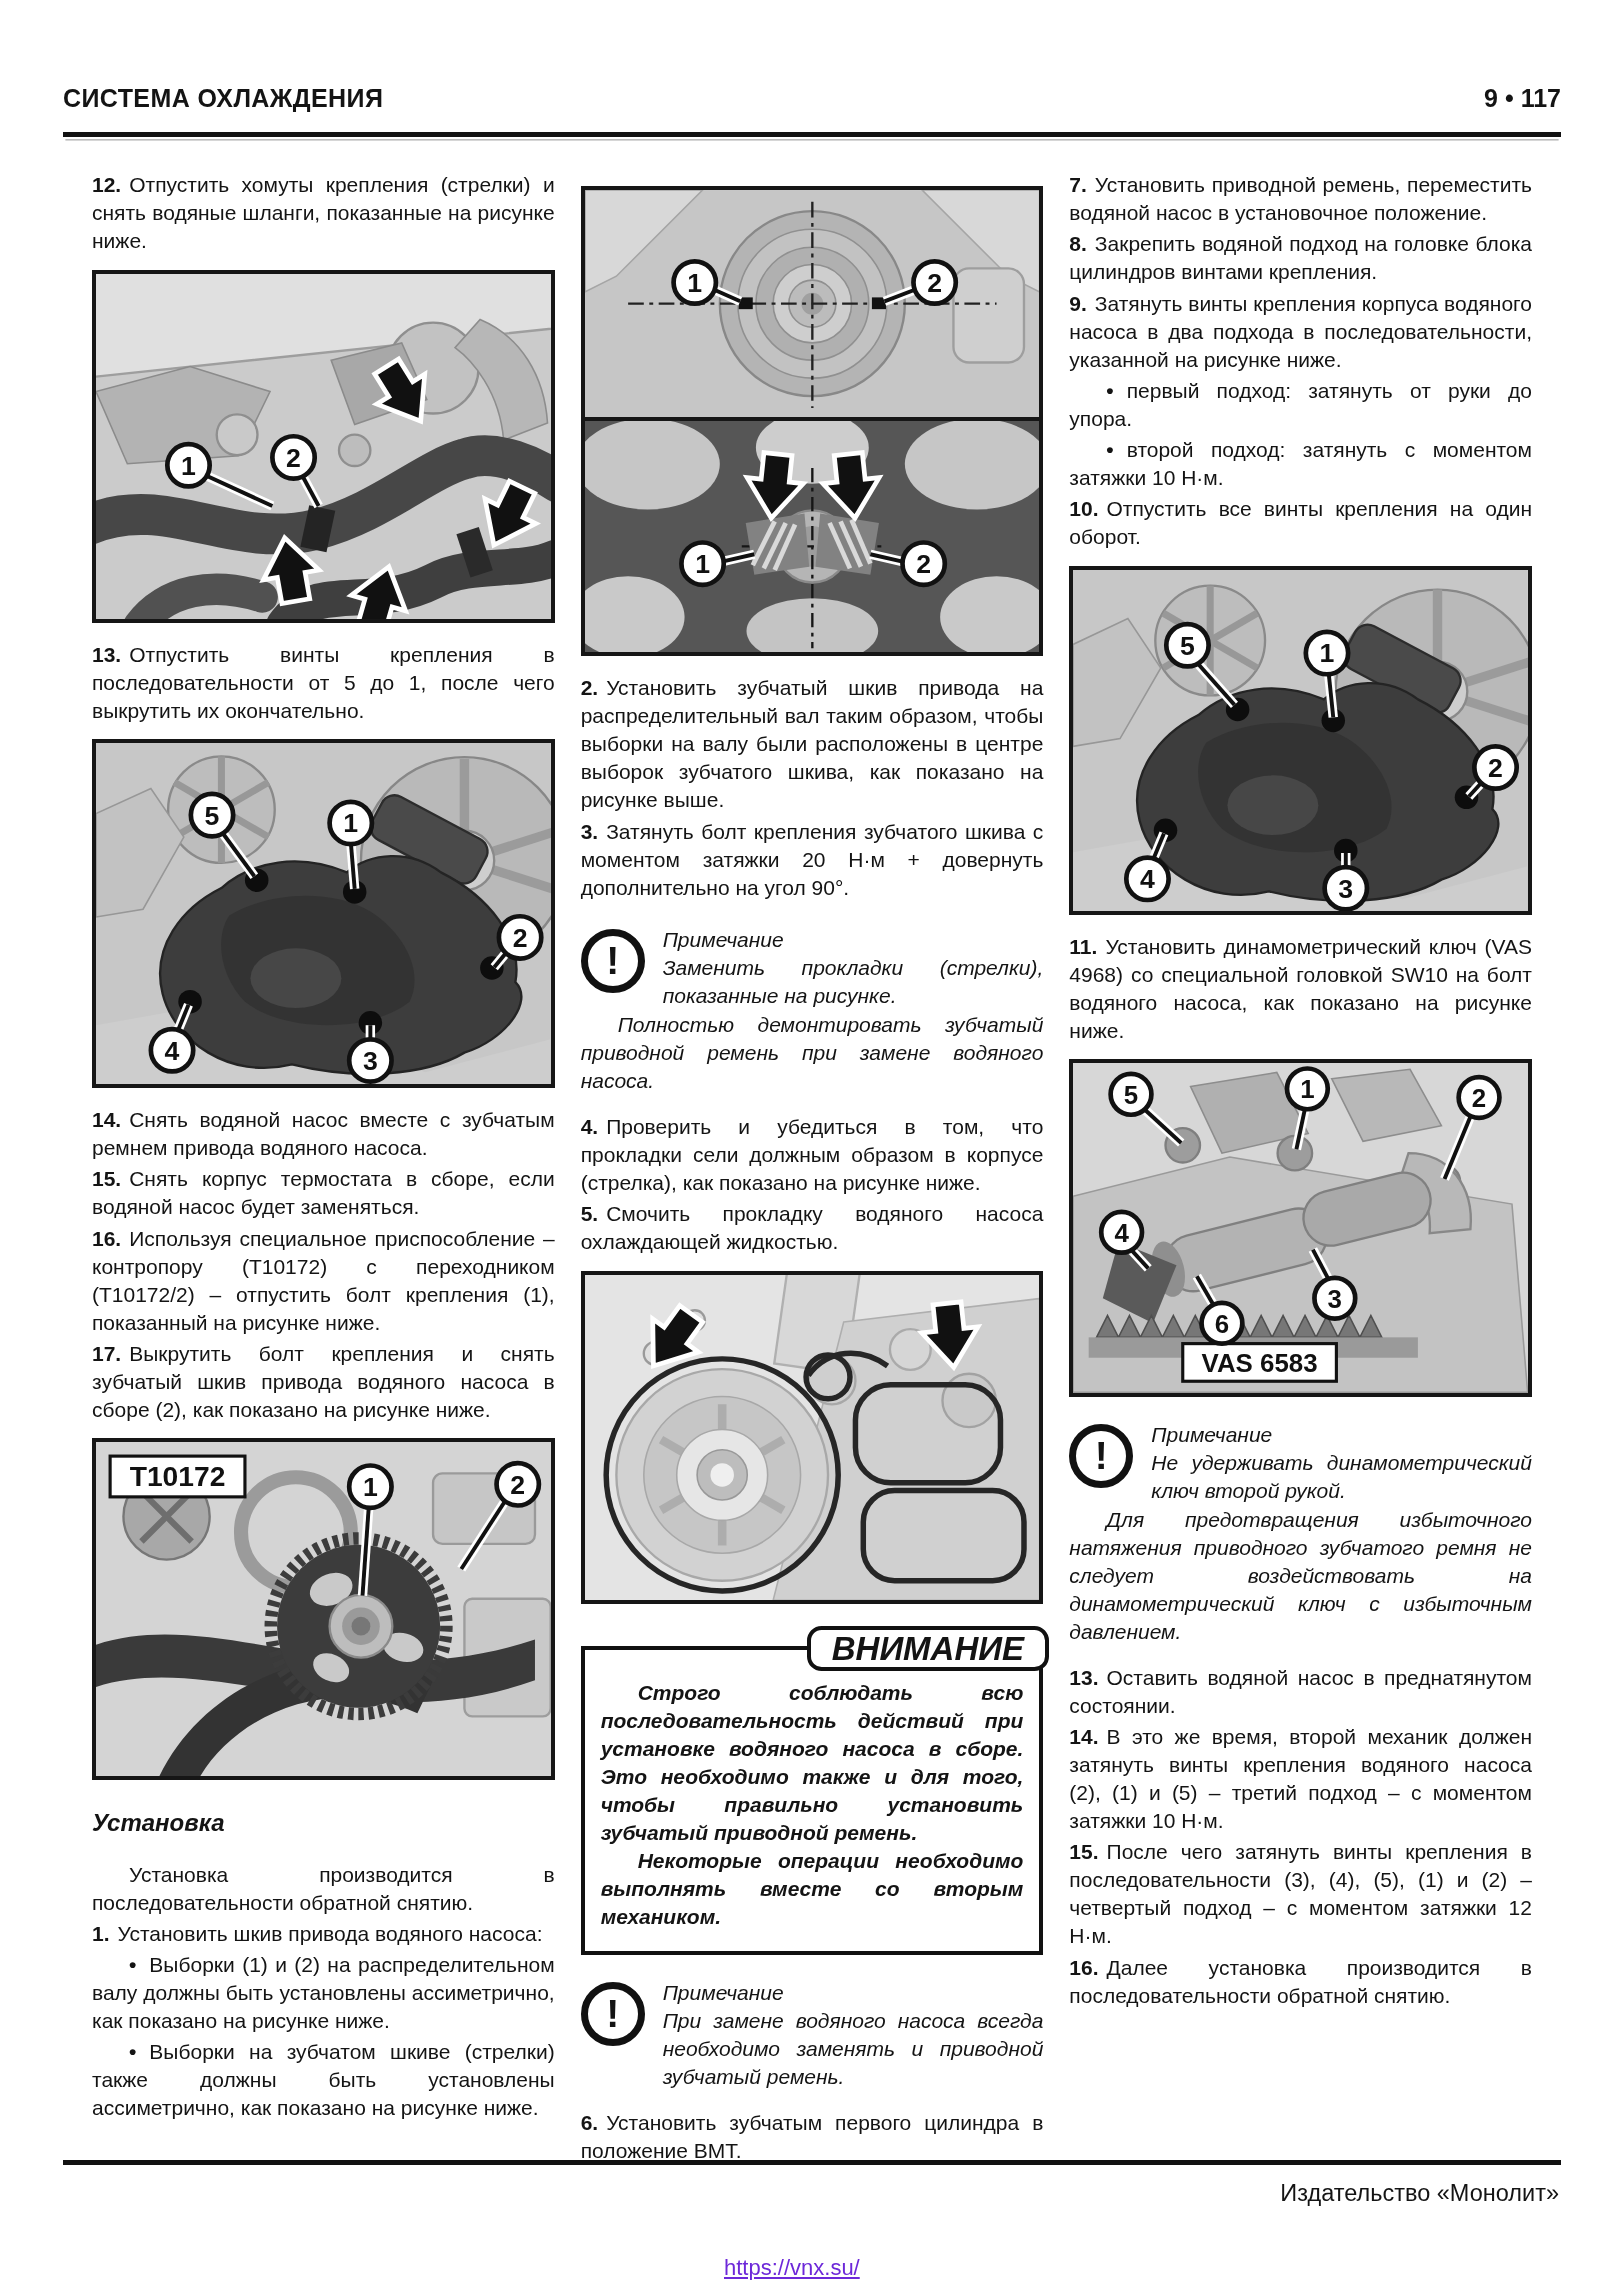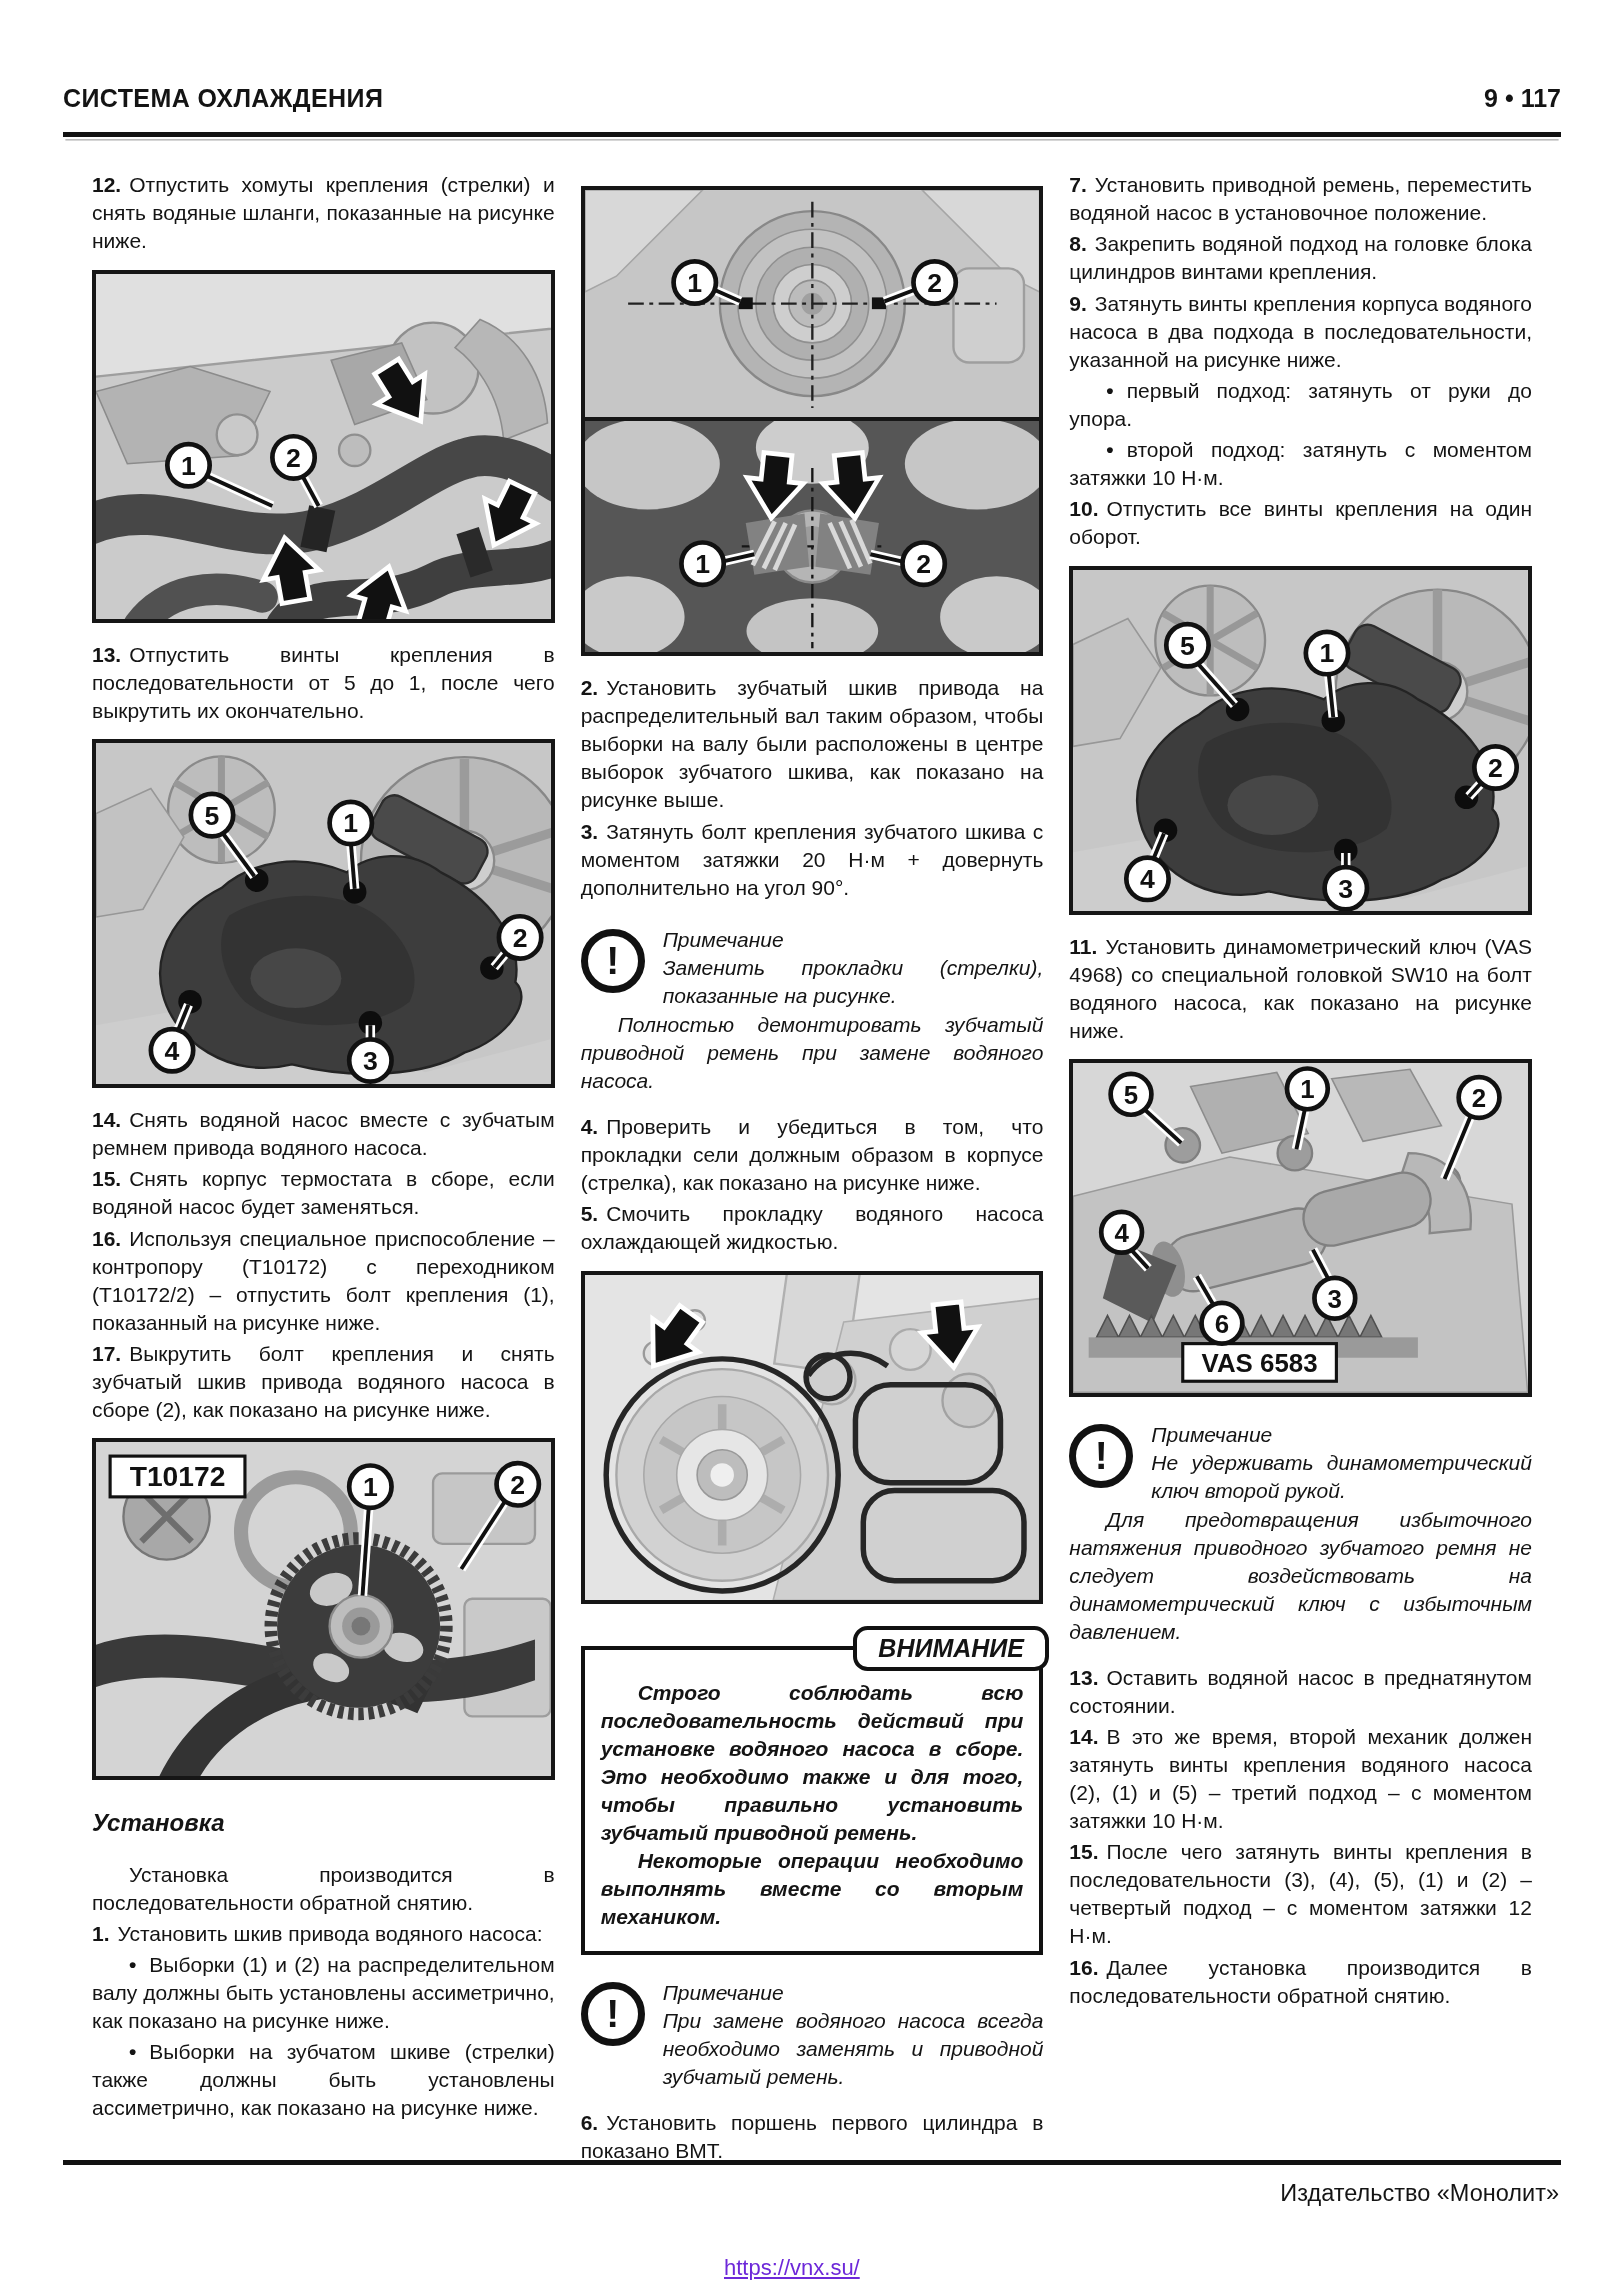--- a/index.html
+++ b/index.html
@@ -35,21 +35,21 @@
   .note{margin:24px 0 18px;}
   .note-head{display:flex;gap:18px;align-items:flex-start;}
   .note-icon{flex:0 0 auto;width:50px;height:50px;border:7.3px solid #111;border-radius:50%;
     display:flex;align-items:center;justify-content:center;font-weight:700;font-size:39px;line-height:1;margin-top:3.2px;}
   .note-lead{font-style:italic;text-align:justify;min-width:0;}
   .note-title{display:block;}
   .note-more{font-style:italic;text-align:justify;text-indent:37px;margin-top:1.6px;}
   
   .warn{position:relative;border:4.9px solid #111;margin:42px 0 24px;padding:29px 16px 19.5px;}
   .warn-label{position:absolute;top:-24px;right:-9.7px;background:#fff;border:4px solid #111;border-radius:14.6px;
-    padding:0 21px;font-weight:700;font-style:italic;font-size:25px;line-height:37px;}
+    padding:0 21px;font-weight:700;font-style:italic;font-size:33px;line-height:37px;}
   .warn p{font-weight:700;font-style:italic;text-align:justify;text-indent:37px;}
   
   .frule{position:absolute;left:63px;right:63px;bottom:130px;height:4.9px;background:#121212;}
   .publisher{position:absolute;right:65px;bottom:88px;font-size:23.5px;}
   .watermark{position:absolute;left:724px;bottom:13px;font-size:22px;color:#6d28d9;text-decoration:underline;}
 </style>
 </head>
 <body>
 
 <div class="page">
@@ -346,21 +346,21 @@
       <div class="note">
         <div class="note-head">
           <span class="note-icon">!</span>
           <div class="note-lead">
             <span class="note-title">Примечание</span>
             <span>При замене водяного насоса всегда необходимо заменять и приводной зубчатый ремень.</span>
           </div>
         </div>
       </div>
 
-      <p class="step"><span class="num">6.</span><span>Установить поршень первого цилиндра в показано ВМТ.</span></p>
+      <p class="step"><span class="num">6.</span><span>Установить зубчатым первого цилиндра в положение ВМТ.</span></p>
     </section>
 
     <section class="col">
       <p class="step"><span class="num">7.</span><span>Установить приводной ремень, переместить водяной насос в установочное положение.</span></p>
       <p class="step"><span class="num">8.</span><span>Закрепить водяной подход на головке блока цилиндров винтами крепления.</span></p>
       <p class="step"><span class="num">9.</span><span>Затянуть винты крепления корпуса водяного насоса в два подхода в последовательности, указанной на рисунке ниже.</span></p>
       <p class="bullet"><span class="dot">•</span><span>первый подход: затянуть от руки до упора.</span></p>
       <p class="bullet"><span class="dot">•</span><span>второй подход: затянуть с моментом затяжки 10 Н·м.</span></p>
       <p class="step"><span class="num">10.</span><span>Отпустить все винты крепления на один оборот.</span></p>
 

